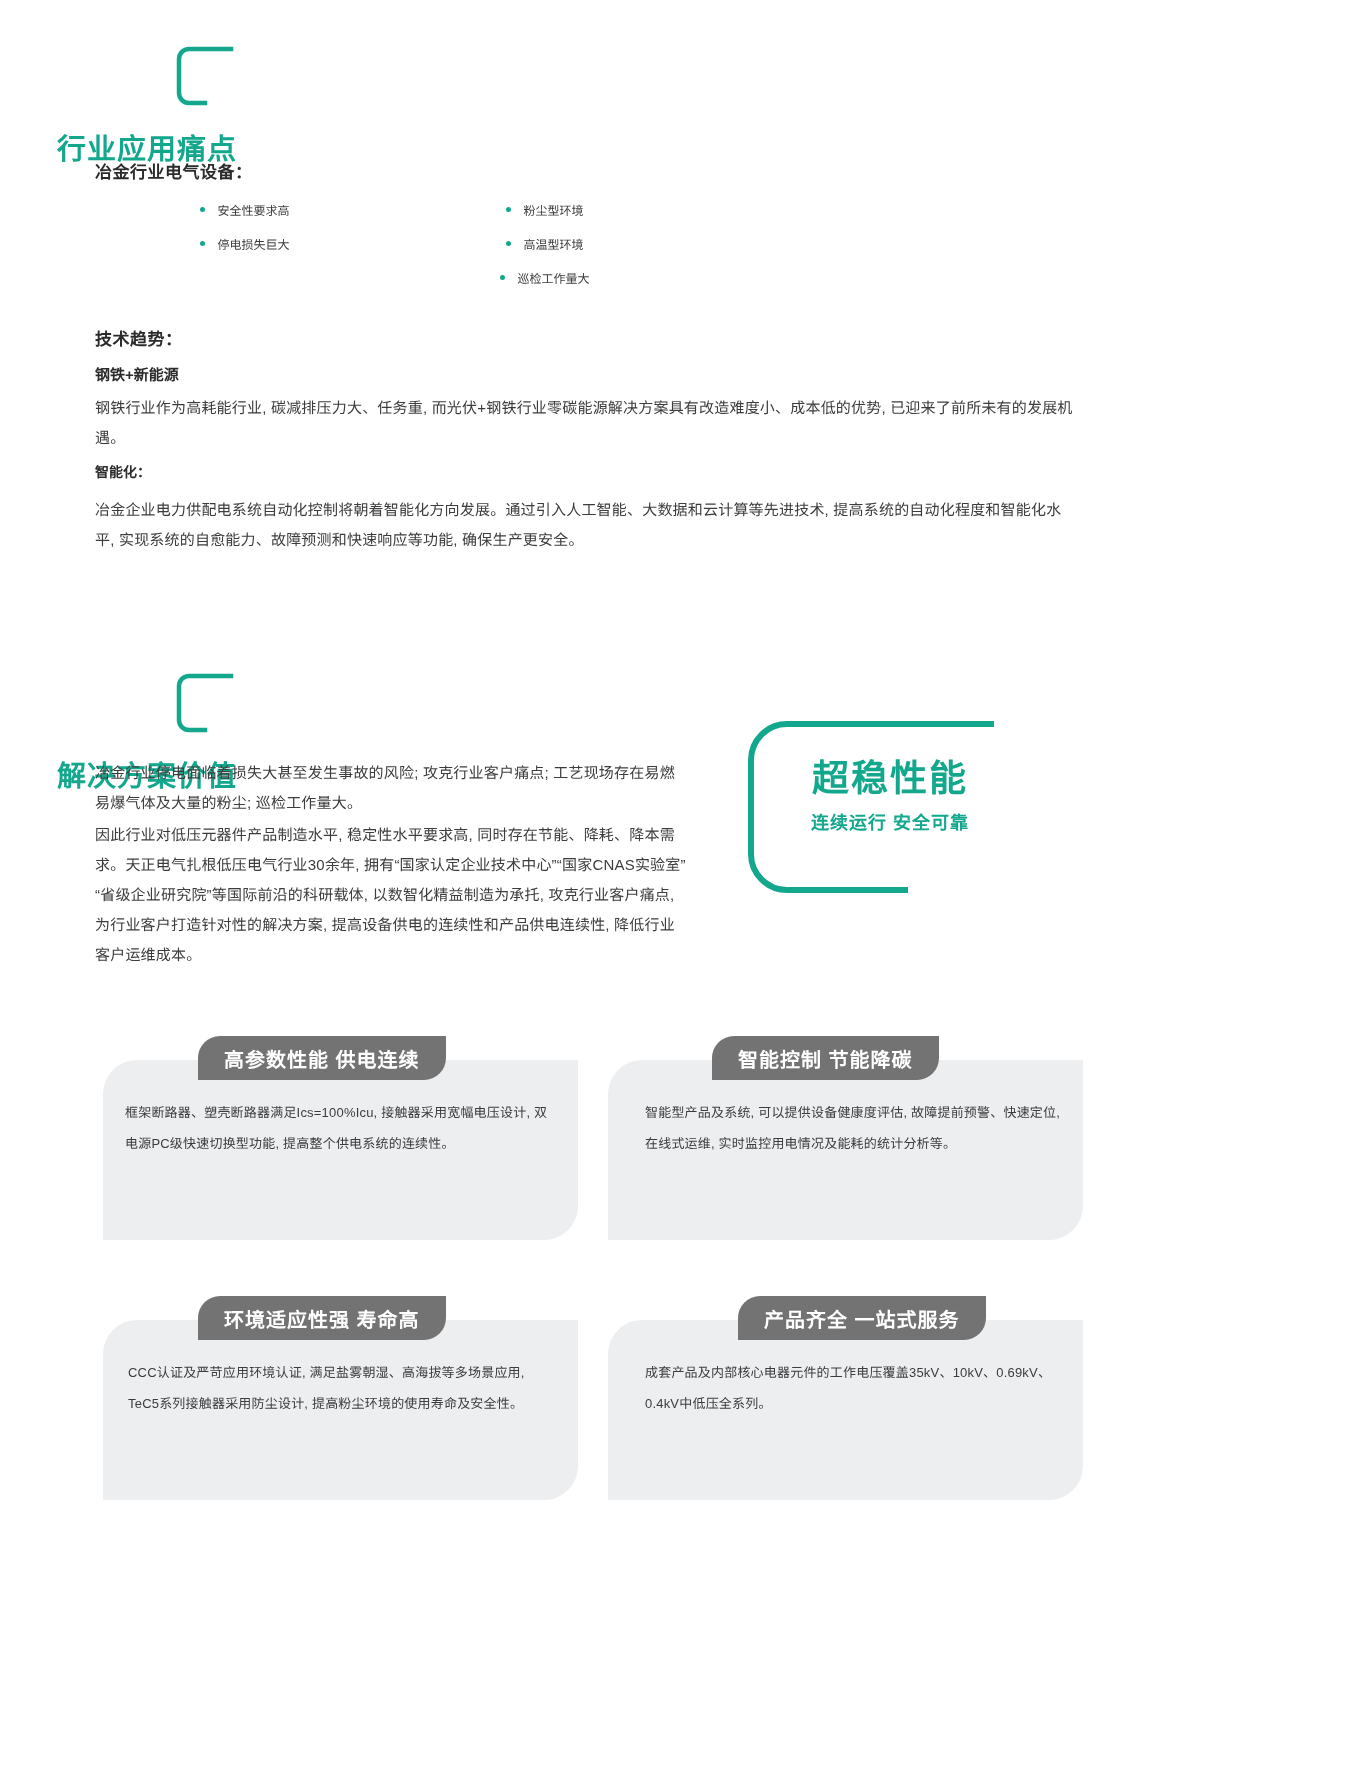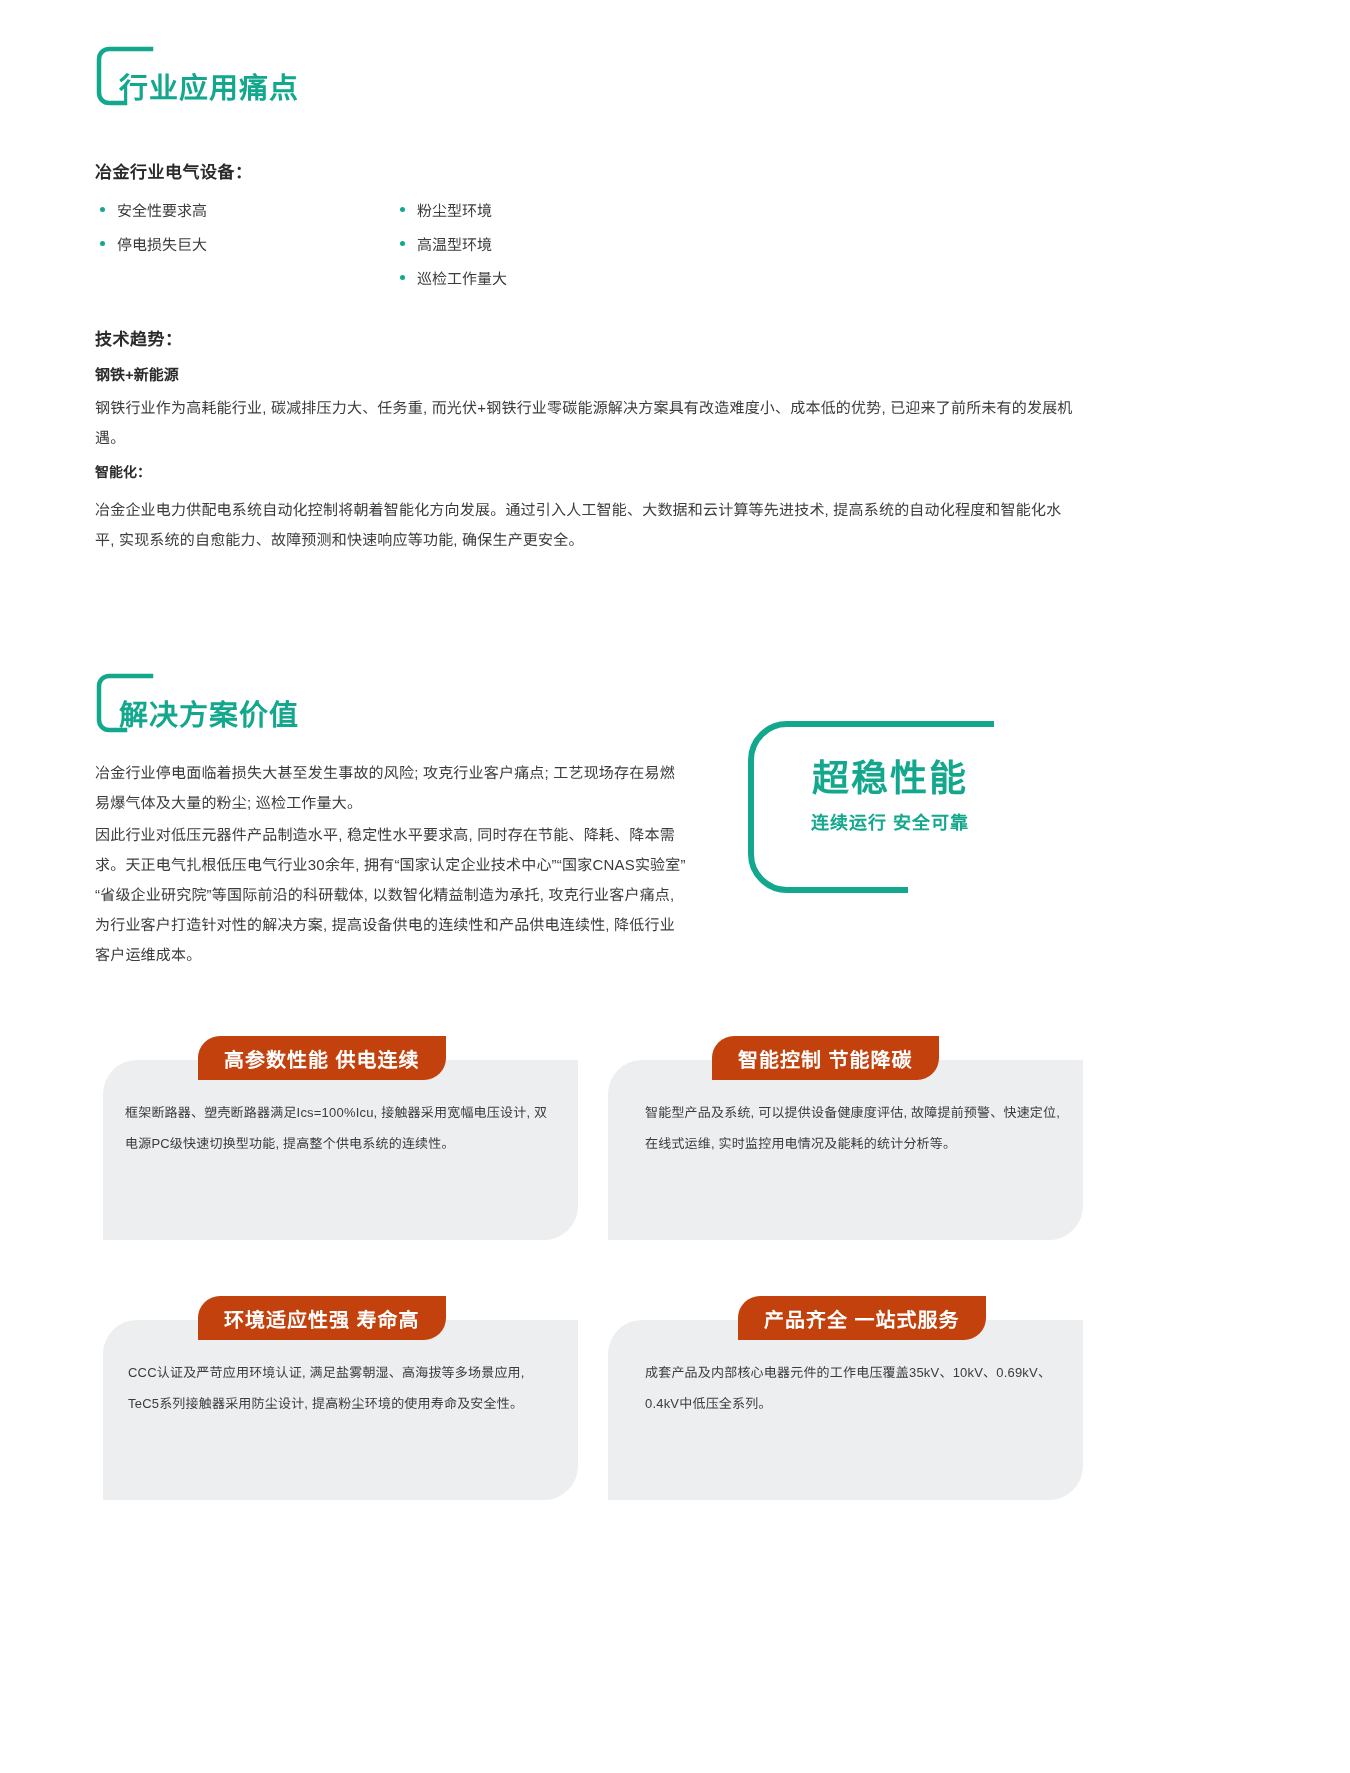--- a/index.html
+++ b/index.html
@@ -13,21 +13,22 @@
     position: relative;
     overflow: hidden;
   }
 
   .page { position: relative; width: 1350px; height: 1773px; }
 
   
   .section-head {
     position: absolute;
     display: flex;
-    align-items: center;
+    align-items: flex-end;
+    flex-direction: column;
   }
   .bracket {
     position: relative;
     width: 62px;
     height: 62px;
     flex: 0 0 auto;
   }
   .bracket svg { display: block; }
   .section-title {
     font-size: 29px;
@@ -59,23 +60,24 @@
     font-size: 15px;
     font-weight: bold;
     color: #2b2b2b;
   }
 
   
   .bullet-col { position: absolute; }
   .bullet-item {
     display: flex;
     align-items: center;
-    font-size: 15px;
+    font-size: 12px;
     color: #3c3c3c;
     height: 34px;
+    justify-content: center;
   }
   .bullet-dot {
     width: 5px; height: 5px;
     border-radius: 50%;
     background: #13a88e;
     margin-right: 12px;
     flex: 0 0 auto;
   }
 
   
@@ -117,21 +119,21 @@
     position: absolute;
     width: 475px;
     height: 180px;
     background: #eceef0;
     border-top-left-radius: 34px;
     border-bottom-right-radius: 34px;
   }
   .card-label {
     position: absolute;
     height: 44px;
-    background: #c2410c;
+    background: #737373;
     color: #ffffff;
     font-size: 20px;
     font-weight: bold;
     letter-spacing: 1px;
     display: flex;
     align-items: center;
     justify-content: center;
     padding: 0 26px;
     border-top-left-radius: 22px;
     border-bottom-right-radius: 22px;

